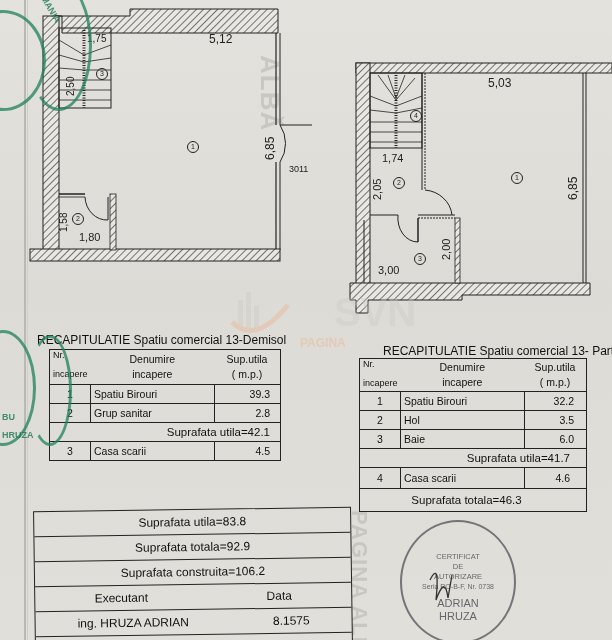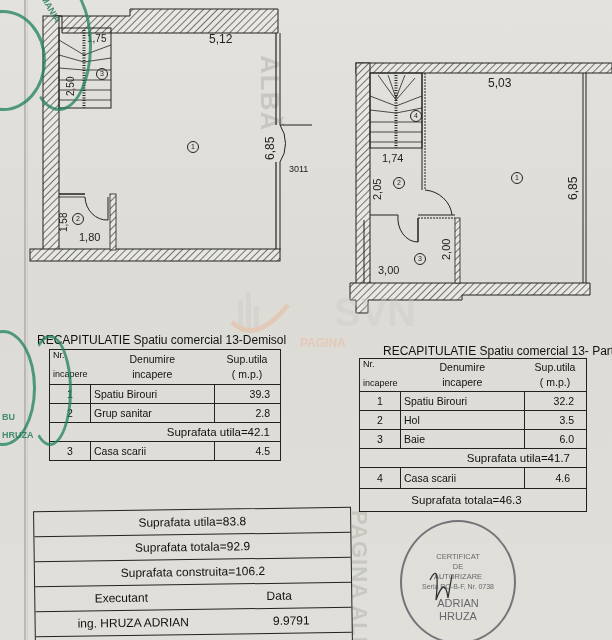--- a/index.html
+++ b/index.html
@@ -236,21 +236,21 @@
   <div class="summary">
     <div class="row">Suprafata utila=83.8</div>
     <div class="row">Suprafata totala=92.9</div>
     <div class="row">Suprafata construita=106.2</div>
     <div class="row" style="justify-content:space-around;">
       <span>Executant</span>
       <span>Data</span>
     </div>
     <div class="row" style="justify-content:space-around;">
       <span>ing. HRUZA ADRIAN</span>
-      <span>9.9791</span>
+      <span>8.1575</span>
     </div>
     <div class="row" style="height:12px;"></div>
   </div>
 
   <div class="auth-stamp">
     <div class="auth-text" style="top:30px;">CERTIFICAT</div>
     <div class="auth-text" style="top:40px;">DE</div>
     <div class="auth-text" style="top:50px;">AUTORIZARE</div>
     <div class="auth-text" style="top:61px;font-size:7px;">Seria RO-B-F, Nr. 0738</div>
     <div class="auth-text" style="top:75px;font-size:11px;">ADRIAN</div>

